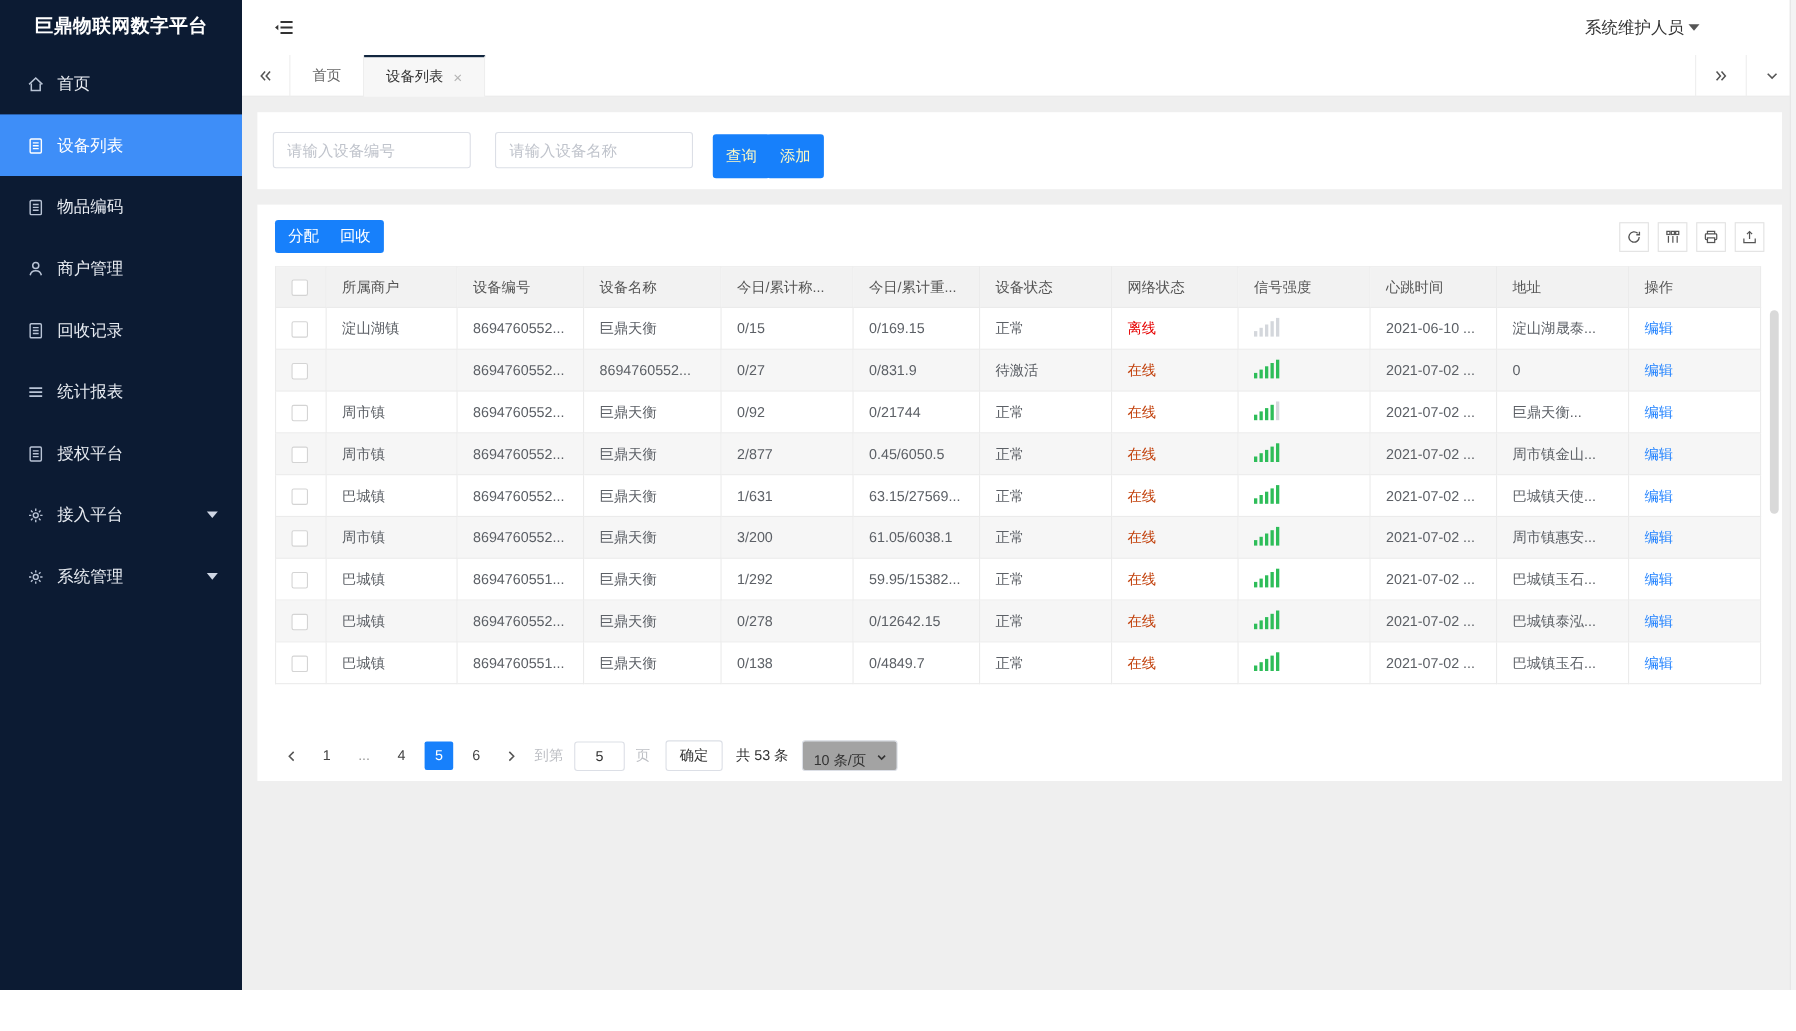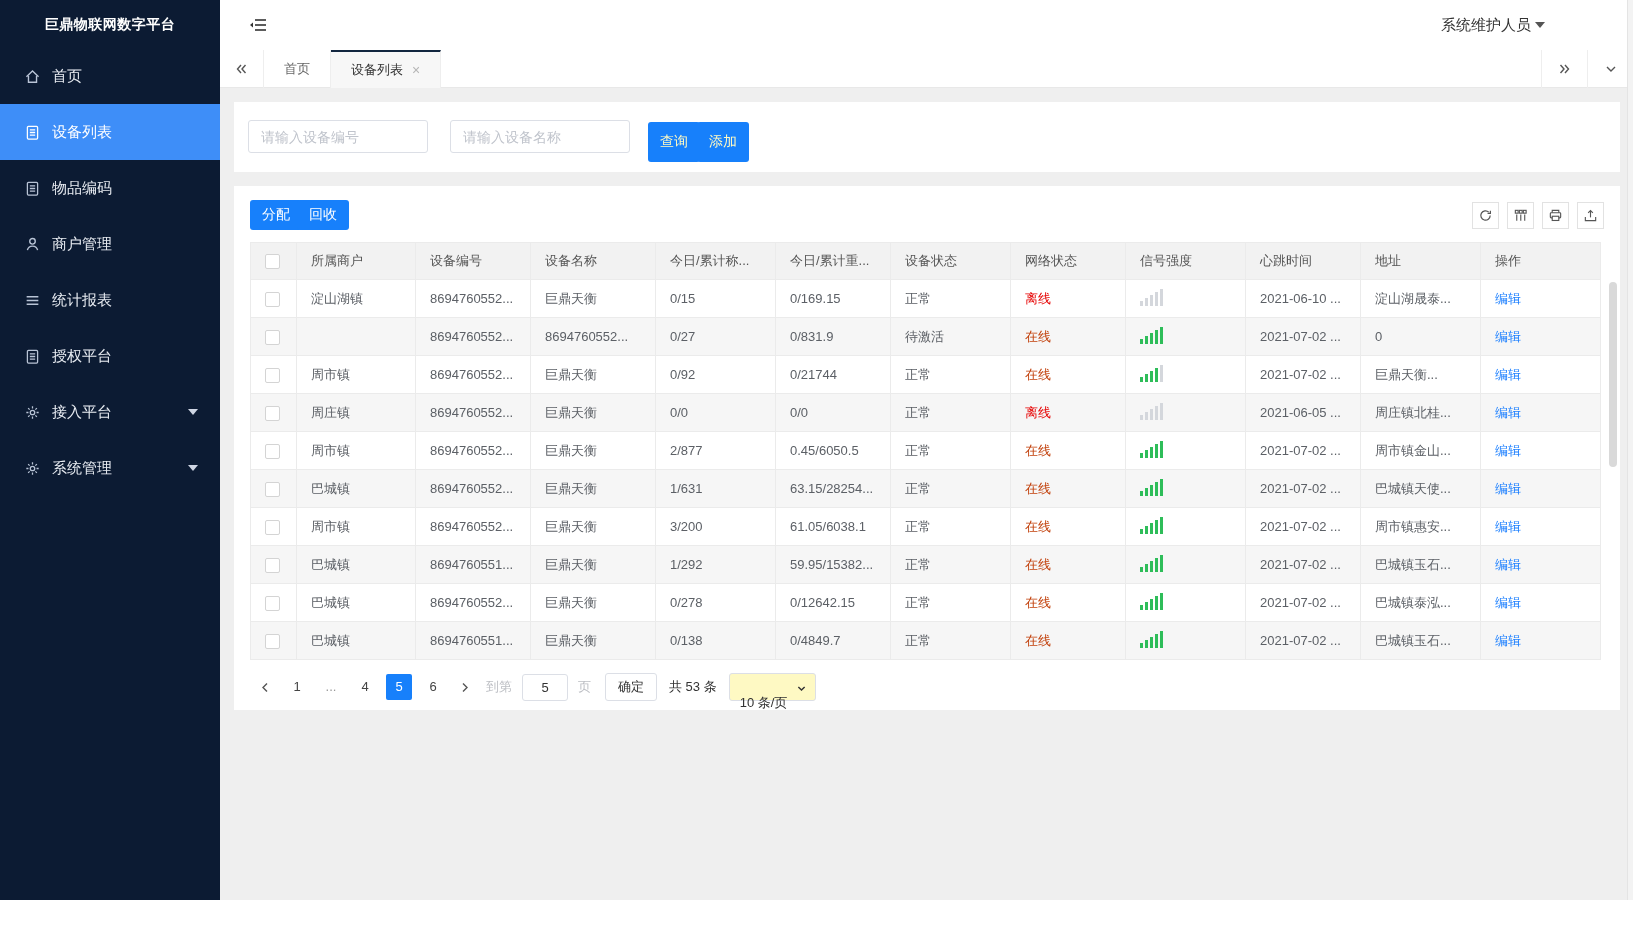--- a/index.html
+++ b/index.html
@@ -1,21 +1,21 @@
 <!DOCTYPE html>
 <html><head>
 <meta charset="utf-8">
 <style>
   * { margin:0; padding:0; box-sizing:border-box; }
   html,body { width:1633px; height:937px; background:#fff; font-family:"Liberation Sans","DejaVu Sans",sans-serif; overflow:hidden; }
   .app { position:absolute; left:0; top:0; width:1633px; height:900px; background:#efefef; }
 
   
   .sidebar { position:absolute; left:0; top:0; width:220px; height:900px; background:#0c1b33; z-index:5; }
-  .logo { height:48px; line-height:48px; text-align:center; color:#ffffff; font-size:14px; font-weight:600; letter-spacing:.5px; }
+  .logo { height:48px; line-height:48px; text-align:center; color:#ffffff; font-size:17px; font-weight:600; letter-spacing:.5px; }
   .side-item { height:56px; display:flex; align-items:center; padding:0 22px 0 24px; color:#e8ecf2; font-size:15px; cursor:pointer; }
   .side-item .side-icon { width:17px; height:17px; margin-right:11px; color:#b9c4d6; display:inline-flex; }
   .side-item .side-icon svg { width:17px; height:17px; }
   .side-item.active { background:#3e8ef8; color:#fff; }
   .side-item.active .side-icon { color:#fff; }
   .side-caret { margin-left:auto; width:0; height:0; border-left:5px solid transparent; border-right:5px solid transparent; border-top:6px solid #cfd6e4; }
 
   
   .header { position:absolute; left:220px; top:0; width:1413px; height:50px; background:#fff; }
   .collapse-btn { position:absolute; left:26px; top:13px; width:24px; height:24px; color:#333; cursor:pointer; }
@@ -65,21 +65,21 @@
   
   .pager { position:absolute; left:16px; top:486px; height:30px; display:flex; align-items:center; font-size:13px; color:#606266; }
   .pg-arrow { width:30px; height:26px; display:flex; align-items:center; justify-content:center; color:#555; cursor:pointer; }
   .pnum { min-width:26px; height:26px; line-height:26px; text-align:center; margin:0 4px; border-radius:2px; cursor:pointer; color:#444; }
   .pnum.dots { color:#999; cursor:default; }
   .pnum.active { background:#1780fb; color:#fff; }
   .goto-label,.page-unit { color:#bdbfc4; margin:0 6px; }
   .goto-input { width:46px; height:27px; border:1px solid #dcdfe6; border-radius:3px; text-align:center; font-size:13px; color:#333; font-family:inherit; margin:0 4px; }
   .confirm-btn { height:28px; padding:0 12px; margin:0 12px 0 8px; background:#fff; border:1px solid #dcdfe6; border-radius:3px; font-size:13px; color:#333; font-family:inherit; cursor:pointer; }
   .total { color:#333; margin-right:12px; }
-  .size-select { position:relative; height:28px; line-height:26px; border:1px solid #dcdfe6; border-radius:3px; padding:16px 28px 0 10px; color:#333; cursor:pointer; background:#fef9c3; }
+  .size-select { position:relative; height:28px; line-height:26px; border:1px solid #dcdfe6; border-radius:3px; padding:4px 28px 0 10px; color:#333; cursor:pointer; background:#a3a3a3; }
   .size-select svg { position:absolute; right:8px; top:9px; width:11px; height:11px; color:#333; }
 
   .edge-strip { position:absolute; right:0; top:0; width:6px; height:900px; background:#f3f3f3; border-left:1px solid #e4e4e4; }
 </style>
 </head>
 <body>
 
 <div class="app">
 
   <div class="sidebar">
@@ -116,20 +116,30 @@
 
   </div>
         <div class="side-item">
     <span class="side-icon">
             <svg viewBox="0 0 16 16" fill="none" stroke="currentColor" stroke-width="1.3">
               <circle cx="8" cy="5" r="2.6"></circle>
               <path d="M3.2 13.4c.5-2.6 2.4-3.9 4.8-3.9s4.3 1.3 4.8 3.9"></path>
             </svg>
           </span>
     <span class="side-label">商户管理</span>
+
+  </div>
+        <div class="side-item">
+    <span class="side-icon">
+            <svg viewBox="0 0 16 16" fill="none" stroke="currentColor" stroke-width="1.2">
+              <rect x="3.2" y="2.2" width="9.6" height="12" rx="1"></rect>
+              <path d="M5.5 5.5h5M5.5 8h5M5.5 10.5h5"></path>
+            </svg>
+          </span>
+    <span class="side-label">回收记录</span>
 
   </div>
         <div class="side-item">
     <span class="side-icon">
             <svg viewBox="0 0 16 16" fill="none" stroke="currentColor" stroke-width="1.5">
               <path d="M2.5 4.5h11M2.5 8h11M2.5 11.5h11"></path>
             </svg>
           </span>
     <span class="side-label">统计报表</span>
 
@@ -343,40 +353,20 @@
                 <i class="on" style="height: 11px;"></i>
                 <i class="on" style="height: 14px;"></i>
                 <i style="height: 17px;"></i>
               </span></td>
     <td>2021-07-02 ...</td>
     <td>巨鼎天衡...</td>
     <td><a class="edit">编辑</a></td>
   </tr>
           <tr>
     <td class="c-cb"><span class="cb"></span></td>
-    <td>周庄镇</td>
-    <td>8694760552...</td>
-    <td>巨鼎天衡</td>
-    <td>0/0</td>
-    <td>0/0</td>
-    <td>正常</td>
-    <td class="net offline">离线</td>
-    <td><span class="sig">
-                <i style="height: 5px;"></i>
-                <i style="height: 8px;"></i>
-                <i style="height: 11px;"></i>
-                <i style="height: 14px;"></i>
-                <i style="height: 17px;"></i>
-              </span></td>
-    <td>2021-06-05 ...</td>
-    <td>周庄镇北桂...</td>
-    <td><a class="edit">编辑</a></td>
-  </tr>
-          <tr>
-    <td class="c-cb"><span class="cb"></span></td>
     <td>周市镇</td>
     <td>8694760552...</td>
     <td>巨鼎天衡</td>
     <td>2/877</td>
     <td>0.45/6050.5</td>
     <td>正常</td>
     <td class="net online">在线</td>
     <td><span class="sig">
                 <i class="on" style="height: 5px;"></i>
                 <i class="on" style="height: 8px;"></i>
@@ -387,21 +377,21 @@
     <td>2021-07-02 ...</td>
     <td>周市镇金山...</td>
     <td><a class="edit">编辑</a></td>
   </tr>
           <tr>
     <td class="c-cb"><span class="cb"></span></td>
     <td>巴城镇</td>
     <td>8694760552...</td>
     <td>巨鼎天衡</td>
     <td>1/631</td>
-    <td>63.15/28254...</td>
+    <td>63.15/27569...</td>
     <td>正常</td>
     <td class="net online">在线</td>
     <td><span class="sig">
                 <i class="on" style="height: 5px;"></i>
                 <i class="on" style="height: 8px;"></i>
                 <i class="on" style="height: 11px;"></i>
                 <i class="on" style="height: 14px;"></i>
                 <i class="on" style="height: 17px;"></i>
               </span></td>
     <td>2021-07-02 ...</td>

